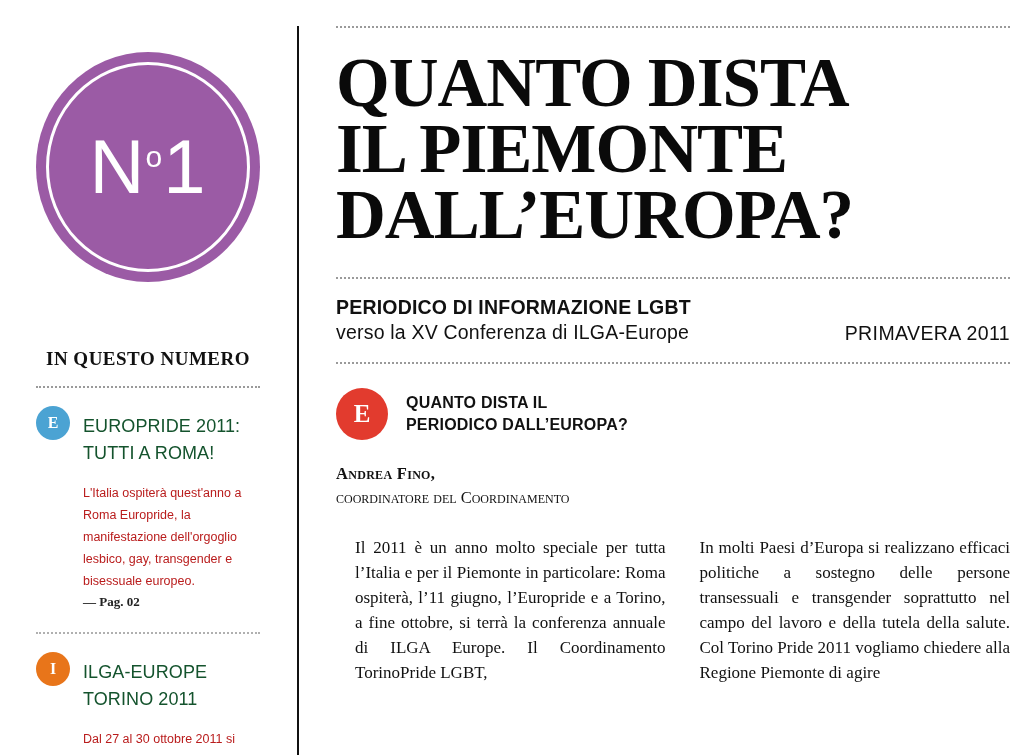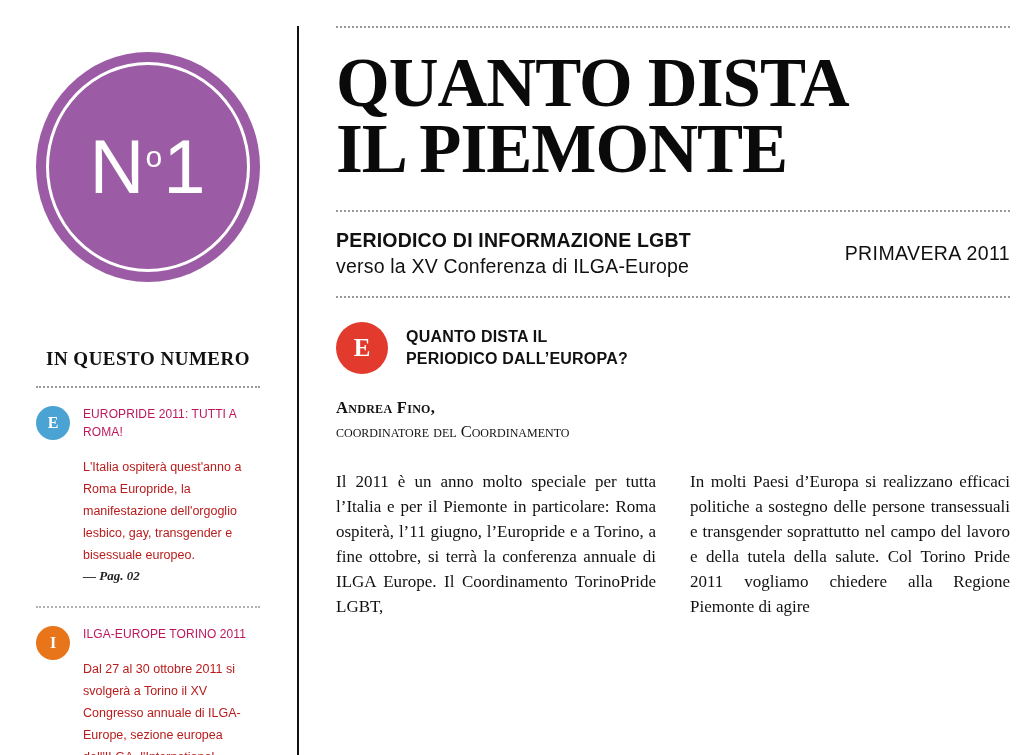--- a/index.html
+++ b/index.html
@@ -87,34 +87,34 @@
     border-radius: 50%;
     color: #fff;
     font-family: "Liberation Serif", serif;
     font-weight: bold;
     font-size: 16px;
     display: flex; align-items: center; justify-content: center;
     margin-top: 1px;
   }
   .toc-body { flex: 1 1 auto; min-width: 0; }
   .toc-head {
-    font-size: 12px;
-    color: #be185d;
+    font-size: 18px;
+    color: #14532d;
     letter-spacing: 0.1px;
     line-height: 1.5;
+    margin-top: 8px;
   }
   .toc-text {
     font-size: 12.5px;
     color: #b91c1c;
     line-height: 1.75;
     margin-top: 16px;
   }
   .toc-page {
     font-family: "Liberation Serif", serif;
-    font-style: italic;
     font-weight: bold;
     font-size: 13px;
     color: #222;
     margin-top: 2px;
   }
 
   
   .v-divider {
     position: absolute;
     left: 297px; top: 26px;
@@ -144,21 +144,21 @@
   }
   .headline .ln { display: block; white-space: nowrap; }
 
   .masthead-rule {
     border-top: 2px dotted #9a9a9a;
     margin: 28px 0 16px 0;
     height: 0;
   }
   .masthead {
     display: flex;
-    align-items: center;
+    align-items: flex-end;
     justify-content: space-between;
   }
   .masthead-left {
     font-size: 19.5px;
     line-height: 1.32;
     color: #111;
     letter-spacing: 0.2px;
   }
   .masthead-left .l1 { font-weight: bold; text-transform: uppercase; }
   .masthead-left .l2 { font-weight: normal; }
@@ -210,20 +210,21 @@
     font-weight: bold;
     font-variant: small-caps;
     letter-spacing: 0.3px;
   }
   .byline .rl { font-variant: small-caps; }
 
   .cols {
     display: flex;
     gap: 34px;
     margin-top: 26px;
+    margin-left: 19px;
   }
   .col {
     flex: 1 1 0;
     font-family: "Liberation Serif", serif;
     font-size: 17px;
     line-height: 1.47;
     text-align: justify;
     color: #111;
     hyphens: auto;
   }
@@ -270,20 +271,21 @@
 
   <div class="v-divider"></div>
 
   <div class="right-col">
 
     <div class="top-dots"></div>
 
     <h1 class="headline">
       <span class="ln">QUANTO DISTA</span>
       <span class="ln">IL PIEMONTE</span>
+      <span class="ln">DALL’EUROPA?</span>
     </h1>
 
     <div class="masthead-rule"></div>
 
     <div class="masthead">
       <div class="masthead-left">
         <div class="l1">PERIODICO DI INFORMAZIONE LGBT</div>
         <div class="l2">verso la XV Conferenza di ILGA-Europe</div>
       </div>
       <div class="masthead-right">PRIMAVERA 2011</div>

